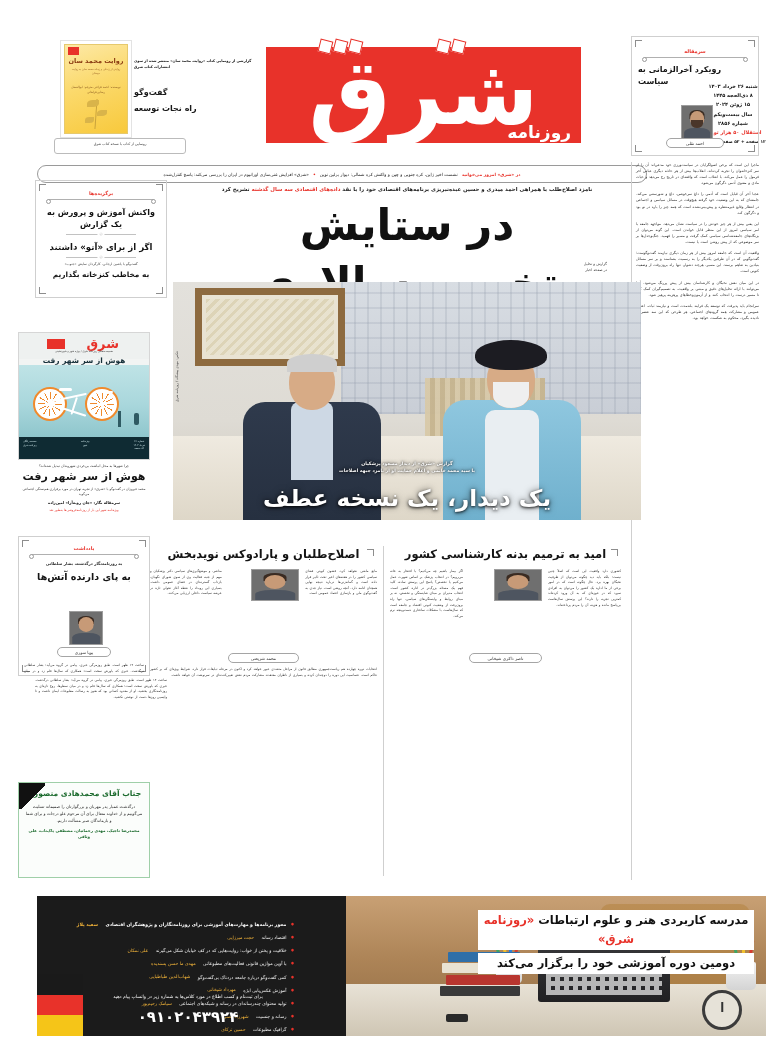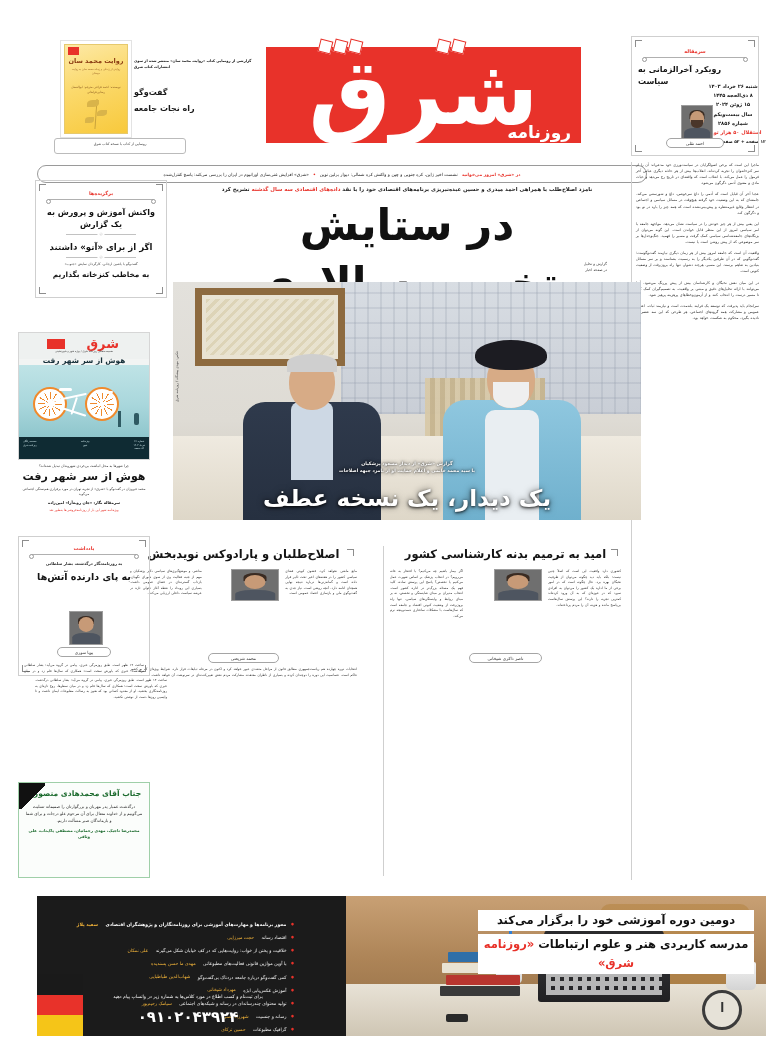--- a/index.html
+++ b/index.html
@@ -289,21 +289,21 @@
     transform: rotate(-90deg); transform-origin: left top;
     white-space: nowrap;
   }
 
   
   .art {
     top: 546px; height: 330px;
     box-sizing: border-box;
   }
   .art-a { right: 148px; width: 238px; border-left: 0.7px solid #cfcfcf; padding-left: 6px; }
-  .art-b { right: 412px; width: 233px; padding-left: 6px; }
+  .art-b { right: 392px; width: 233px; padding-left: 6px; }
   .art h2 {
     margin: 0; text-align: center;
     font-size: 11.5px; font-weight: bold; color: #141414; line-height: 16px;
   }
   .art .cols {
     display: flex; gap: 6px; margin-top: 7px;
   }
   .art .col { flex: 1; }
   .art .mug-wrap { width: 46px; margin: 0 auto; }
 
@@ -493,21 +493,21 @@
       <div class="ba">نویسنده: احمد قرائتی
 مترجم: ابوالفضل رضایی‌فراهانی</div>
       <div class="stem"></div>
       <div class="leaf" style="left:22px;bottom:26px;width:12px;height:7px;"></div>
       <div class="leaf" style="left:32px;bottom:17px;width:10px;height:6px;"></div>
       <div class="leaf" style="left:20px;bottom:10px;width:9px;height:6px;"></div>
     </div>
 
     <div class="abs logo-left-caption">گزارشی از رونمایی کتاب «روایت محمد سان» منتشر شده از سوی انتشارات کتاب شرق</div>
     <div class="abs logo-left-big">گفت‌وگو</div>
-    <div class="abs logo-left-big" style="top:102px;">راه نجات جامعه</div>
+    <div class="abs logo-left-big" style="top:102px;">راه نجات توسعه</div>
 
     <div class="abs book-badge">رونمایی از کتاب با نسخه کتاب شرق</div>
 
     <div class="abs logo-box">
       <div class="logo-dots" style="left:170px;"><i></i><i></i></div>
       <div class="logo-dots" style="left:52px;"><i></i><i></i><i></i></div>
       <div class="logo-word">شرق</div>
       <div class="logo-sub">روزنامه</div>
     </div>
 
@@ -741,24 +741,24 @@
       <div class="pen-cup" style="right:10px; bottom:46px; width:30px; height:28px;"></div>
       <div class="pencil" style="right:14px; bottom:68px; height:28px; background:#d63b2f; transform:rotate(10deg);"></div>
       <div class="pencil" style="right:21px; bottom:70px; height:30px; background:#f0c230;"></div>
       <div class="pencil" style="right:28px; bottom:68px; height:26px; background:#3fa463; transform:rotate(-12deg);"></div>
 
       <div class="clock"></div>
       <div style="position:absolute; right:298px; bottom:14px; width:22px; height:8px; background:#2a2a2a; border-radius:2px;"></div>
     </div>
 
     <div class="ad-title-wrap">
-      <span class="ad-title">دومین دوره آموزشی خود را برگزار می‌کند</span>
       <span class="ad-title">
         <span>مدرسه کاربردی هنر و علوم ارتباطات </span><span class="rd">«روزنامه شرق»</span>
       </span>
+      <span class="ad-title">دومین دوره آموزشی خود را برگزار می‌کند</span>
     </div>
 
     <ul class="ad-list">
       <li class="hdr">
         <span>محور برنامه‌ها و مهارت‌های آموزشی برای روزنامه‌نگاران و پژوهشگران اقتصادی</span>
         <span class="who">سعید پلاژ</span>
       </li>
       <li>
         <span>اقتصاد رسانه</span>
         <span class="who">حجت میرزایی</span>

